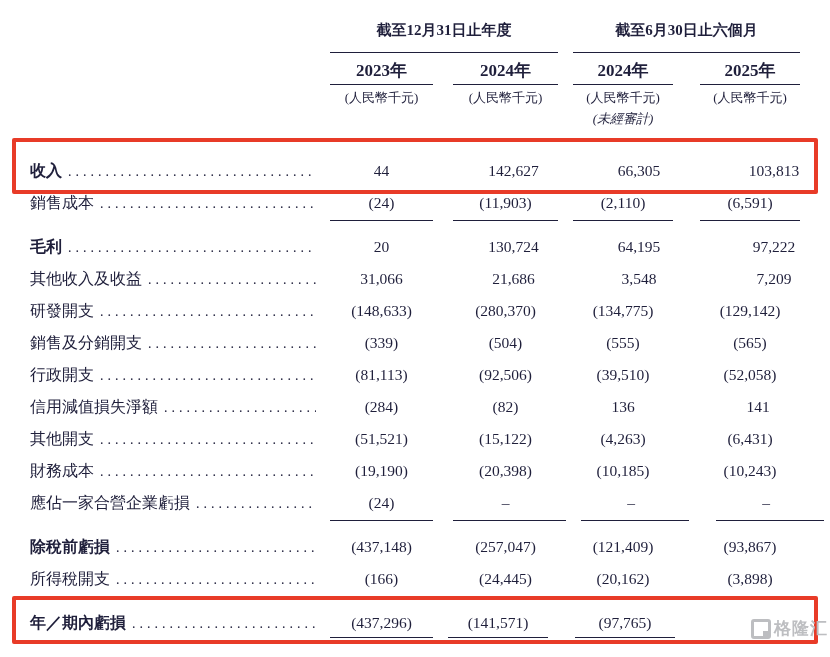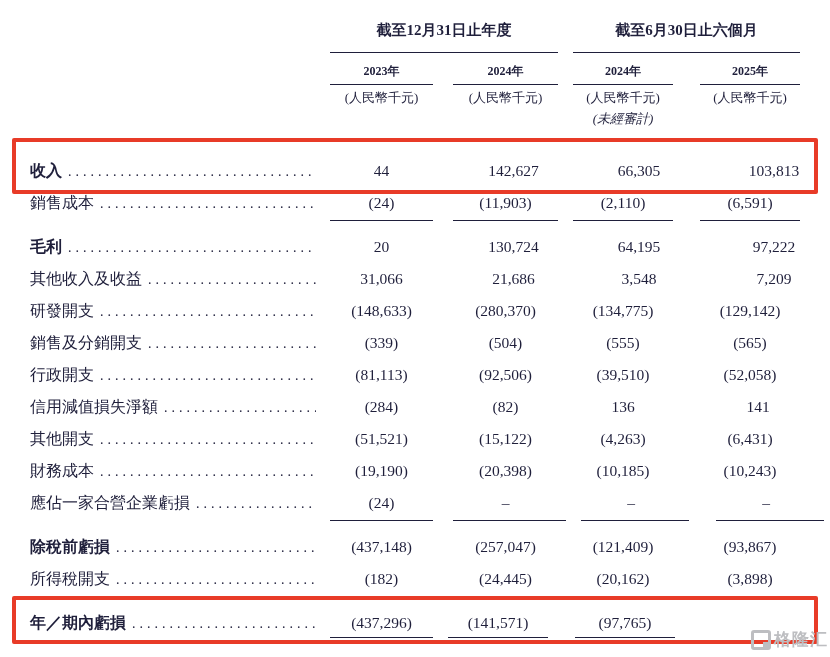--- a/index.html
+++ b/index.html
@@ -23,21 +23,21 @@
   
   .hrow { display:flex; }
   .groups .group {
     text-align:center; font-weight:700; font-size:15px;
     line-height:24px; padding-bottom:10px;
     border-bottom:1.5px solid #1f1f3b;
   }
   .g1 { width:228px; flex:none; }
   .g2 { width:227px; flex:none; margin-left:15px; }
   .years { margin-top:5px; }
-  .yc { text-align:center; font-weight:700; font-size:12px; line-height:26px;
+  .yc { text-align:center; font-weight:700; font-size:17px; line-height:26px;
         border-bottom:1.5px solid #1f1f3b; }
   .uc { text-align:center; font-size:13px; line-height:22px; margin-top:2px; }
   .nc { text-align:center; font-style:italic; font-size:13px; line-height:20px; }
 
   
   #rows { margin-top:26px; }
   .row { display:flex; height:32px; }
   .row > div { line-height:32px; }
   .row.u1, .row.u2 { height:36px; margin-bottom:8px; }
   .lbl { font-size:16px; white-space:nowrap;
@@ -57,21 +57,21 @@
     height:4px; border-top:1px solid #1f1f3b; border-bottom:1px solid #1f1f3b;
   }
 
   
   .hl-box { position:absolute; border:4px solid #e83b28; border-radius:2px;
             pointer-events:none; }
   .box1 { left:12px; top:138px; width:798px; height:48px; }
   .box2 { left:12px; top:596px; width:798px; height:40px; }
 
   
-  .watermark { position:absolute; right:2px; bottom:6px; display:flex;
+  .watermark { position:absolute; right:2px; bottom:17px; display:flex;
                align-items:center; gap:3px; color:#bdbec1; z-index:5; }
   .wm-icon { width:14px; height:14px; border:3px solid #bdbec1; border-radius:3px;
              position:relative; flex:none; }
   .wm-icon::after { content:""; position:absolute; width:7px; height:7px;
                     background:#bdbec1; right:-2px; bottom:-2px; }
   .wm-text { font-family:"Liberation Sans","DejaVu Sans",sans-serif;
              font-weight:700; font-size:17px; letter-spacing:1px; }
 </style>
 </head>
 <body>
@@ -226,21 +226,21 @@
         <div class="val c1">(437,148)</div>
         <div class="val c2">(257,047)</div>
         <div class="val c3">(121,409)</div>
         <div class="val c4">(93,867)</div>
       </div>
       <div class="row u1">
         <div class="cl">
           <div class="lbl">所得稅開支</div>
           <div class="dots">............................................................</div>
         </div>
-        <div class="val c1">(182)</div>
+        <div class="val c1">(166)</div>
         <div class="val c2">(24,445)</div>
         <div class="val c3">(20,162)</div>
         <div class="val c4">(3,898)</div>
       </div>
       <div class="row b u2">
         <div class="cl">
           <div class="lbl">年／期內虧損</div>
           <div class="dots">............................................................</div>
         </div>
         <div class="val c1">(437,296)</div>

